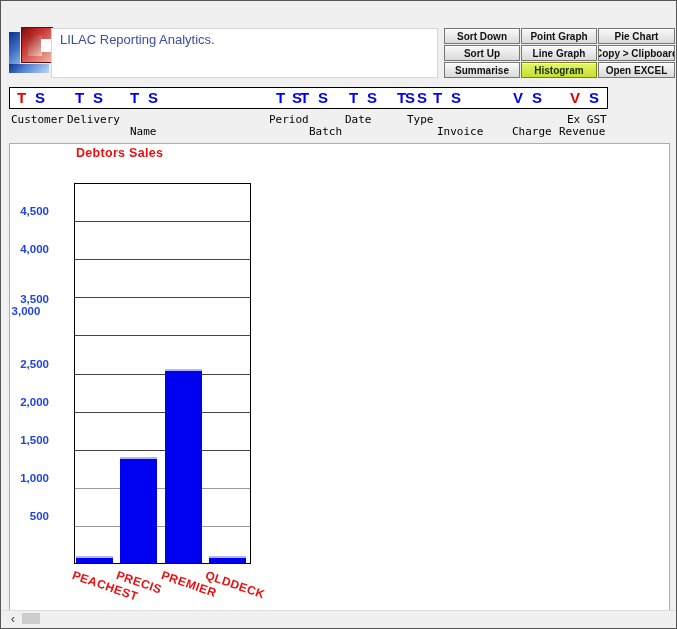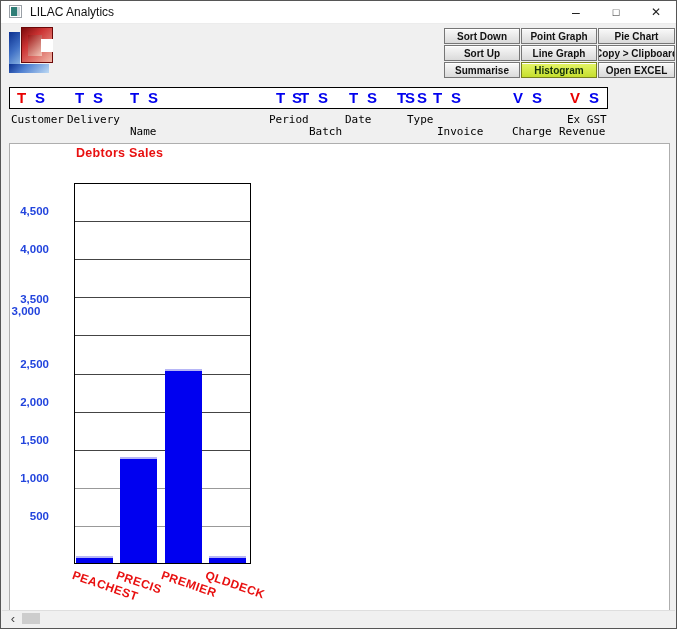--- a/index.html
+++ b/index.html
@@ -49,37 +49,31 @@
   
   .hscroll{position:absolute;left:1px;right:1px;bottom:2px;height:15px;background:#f0f0f0;border-top:1px solid #dedede;}
   .hscroll-arrow{position:absolute;left:4px;top:0;width:14px;height:14px;display:flex;align-items:center;justify-content:center;font-size:13px;color:#444;}
   .hscroll-thumb{position:absolute;left:20px;top:2px;width:18px;height:11px;background:#cdcdcd;}
 </style>
 </head>
 <body>
 
 <div class="window">
 
-  <div class="titlebar">
-    <span class="app-icon"></span>
-    <span class="title-text">LILAC Analytics</span>
-    <div class="win-controls">
-      <span class="win-btn min">–</span>
-      <span class="win-btn max">□</span>
-      <span class="win-btn close">✕</span>
-    </div>
-  </div>
 
   <div class="logo">
     <div class="blue-v"></div>
     <div class="blue-h"></div>
     <div class="red-c">
       <div class="inner"></div>
       <div class="notch"></div>
     </div>
+  </div>
+  <div class="header-box">
+    <span>LILAC Reporting Analytics.</span>
   </div>
   <div class="toolbar">
       <div class="tbtn">Sort Down</div>
       <div class="tbtn">Point Graph</div>
       <div class="tbtn">Pie Chart</div>
       <div class="tbtn">Sort Up</div>
       <div class="tbtn">Line Graph</div>
       <div class="tbtn">Copy &gt; Clipboard</div>
       <div class="tbtn">Summarise</div>
       <div class="tbtn active">Histogram</div>

